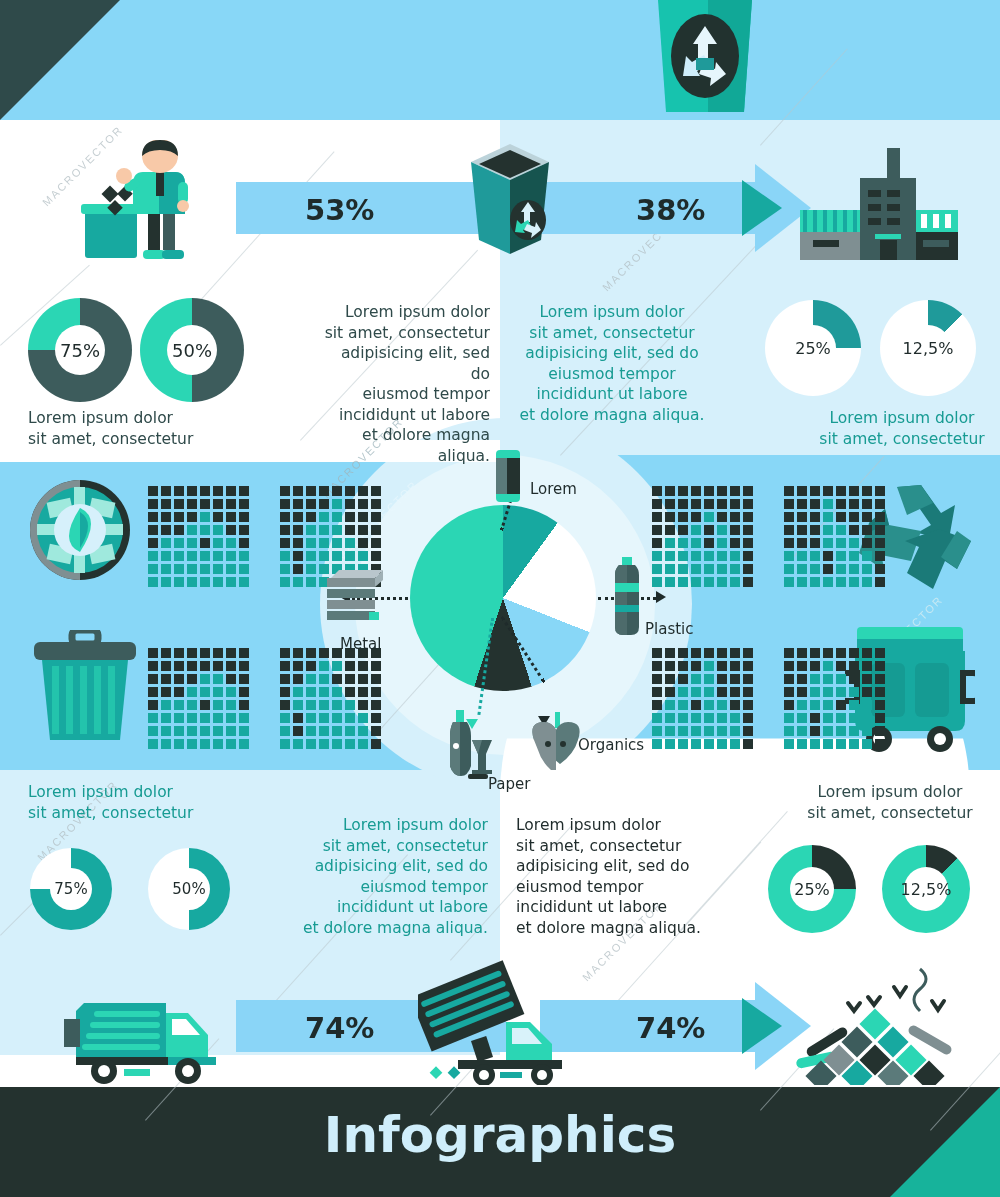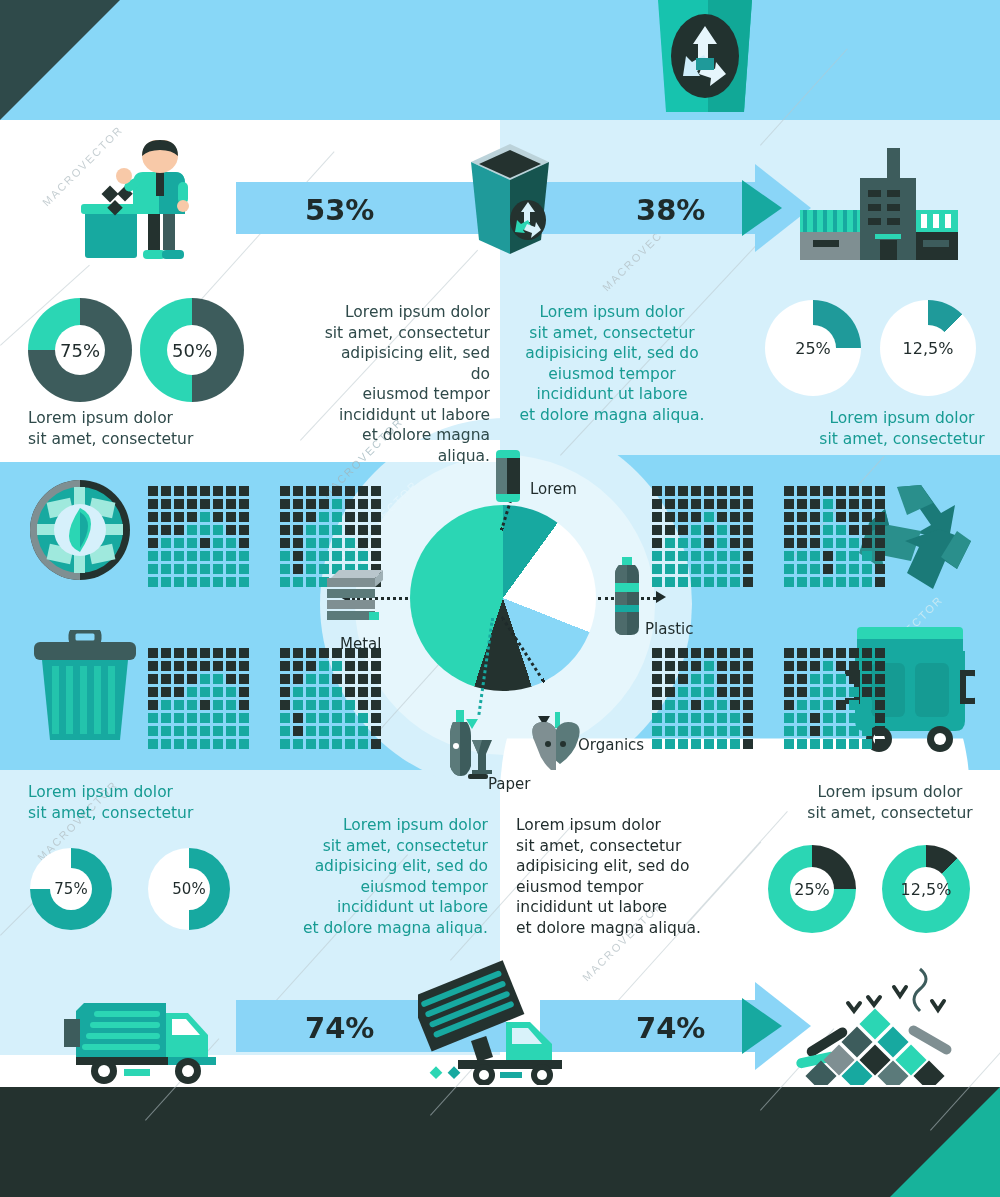--- a/index.html
+++ b/index.html
@@ -153,20 +153,21 @@
   <svg class="icon" style="left:650px;top:0px;" width="110" height="115" viewBox="0 0 110 115">
     <path d="M8 0 H102 L94 112 H16 Z" fill="#17c3ae"></path>
     <path d="M58 0 H102 L94 112 H58 Z" fill="#11a897"></path>
     <ellipse cx="55" cy="56" rx="34" ry="42" fill="#22322f"></ellipse>
     <path d="M55 26 L67 44 L58 44 L58 58 L48 58 L48 44 L43 44 Z" fill="#e6f6fc"></path>
     <path d="M33 76 L36 56 L42 62 L54 55 L59 64 L47 71 L50 76 Z" fill="#cfeefb"></path>
     <path d="M76 74 L60 86 L61 78 L49 74 L53 64 L65 69 L66 62 Z" fill="#e6f6fc"></path>
     <rect x="46" y="58" width="18" height="12" fill="#1f9a9a"></rect>
   </svg>
 
+  <div class="foot-title">Infographics</div>
 
   <div class="arrow-bar" style="left:236px;top:182px;width:270px;"></div>
   <div class="pct" style="left:305px;top:193px;">53%</div>
 
   <div class="arrow-bar" style="left:540px;top:182px;width:215px;"></div>
   <div class="arrow-head" style="left:755px;top:164px;"></div>
   <div class="arrow-head-in" style="left:742px;top:180px;"></div>
   <div class="pct" style="left:636px;top:193px;">38%</div>
 
   <svg class="icon" style="left:65px;top:140px;" width="130" height="125" viewBox="0 0 130 125">

